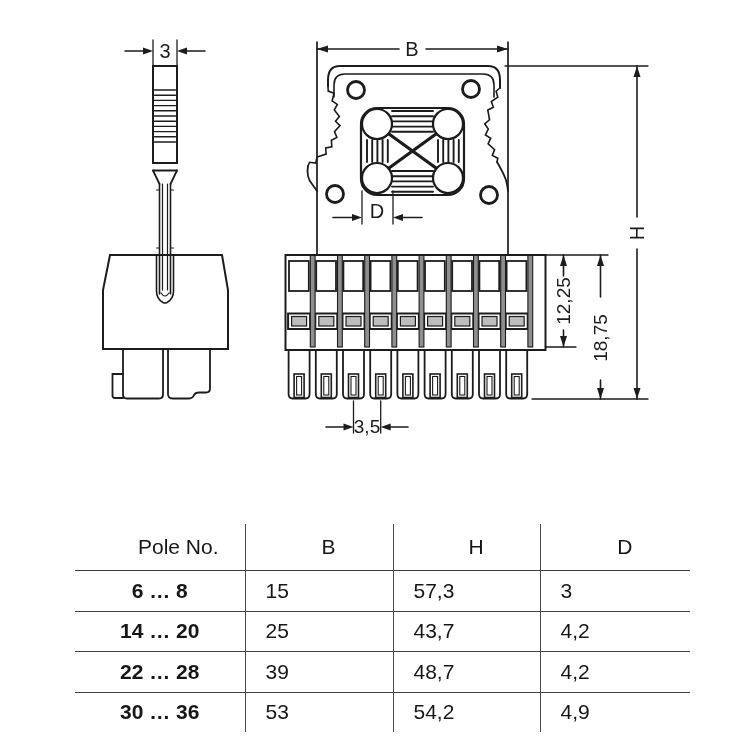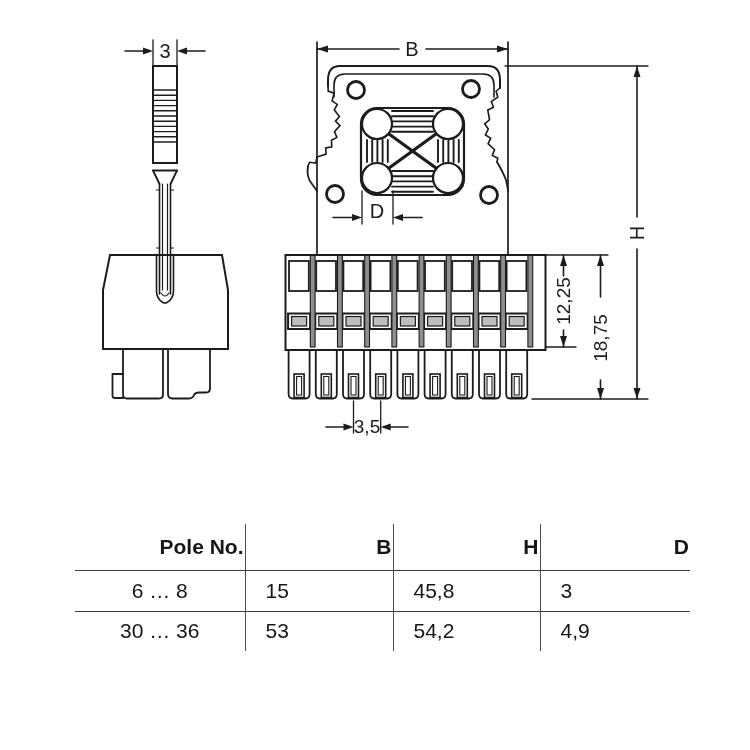--- a/index.html
+++ b/index.html
@@ -1,26 +1,26 @@
 <!DOCTYPE html>
 <html><head>
 <meta charset="utf-8">
 <style>
   html,body{margin:0;padding:0;background:#ffffff;}
   #page{position:relative;width:750px;height:750px;background:#fff;overflow:hidden;
         font-family:"Liberation Sans", sans-serif;}
   svg text{font-family:"Liberation Sans", sans-serif;fill:#1c1c1c;}
   .dim-table{position:absolute;left:75px;top:524px;width:615px;border-collapse:collapse;
              table-layout:fixed;font-size:21px;color:#161616;}
-  .dim-table th{font-weight:bold;height:44px;text-align:right;vertical-align:middle;
+  .dim-table th{font-weight:normal;height:44px;text-align:center;vertical-align:middle;
                 border-bottom:1.7px solid #3d3d3d;}
   .dim-table td{height:37.5px;vertical-align:middle;border-bottom:1.6px solid #3d3d3d;}
   .dim-table tr:last-child td{border-bottom:none;}
   .dim-table th.c1{padding-left:38px;}
-  .dim-table td.c1{text-align:center;}
+  .dim-table td.c1{text-align:center;font-weight:bold;}
   .dim-table th:not(.c1), .dim-table td:not(.c1){border-left:1.4px solid #4d4d4d;padding-left:20px;}
 </style>
 </head>
 <body>
 
 <div id="page">
 
   <svg id="drawing" width="750" height="520" viewBox="0 0 750 520" fill="none" stroke="#1c1c1c" stroke-width="1.8" stroke-linecap="round">
 
     <g>
@@ -272,22 +272,34 @@
           <th class="c1">Pole No.</th>
           <th>B</th>
           <th>H</th>
           <th>D</th>
         </tr>
       </thead>
     <tbody id="table-body">
         <tr>
           <td class="c1">6 … 8</td>
           <td>15</td>
-          <td>45,8</td>
+          <td>57,3</td>
           <td>3</td>
+        </tr>
+        <tr>
+          <td class="c1">14 … 20</td>
+          <td>25</td>
+          <td>43,7</td>
+          <td>4,2</td>
+        </tr>
+        <tr>
+          <td class="c1">22 … 28</td>
+          <td>39</td>
+          <td>48,7</td>
+          <td>4,2</td>
         </tr>
         <tr>
           <td class="c1">30 … 36</td>
           <td>53</td>
           <td>54,2</td>
           <td>4,9</td>
         </tr>
       </tbody>
   </table>
 </div>

